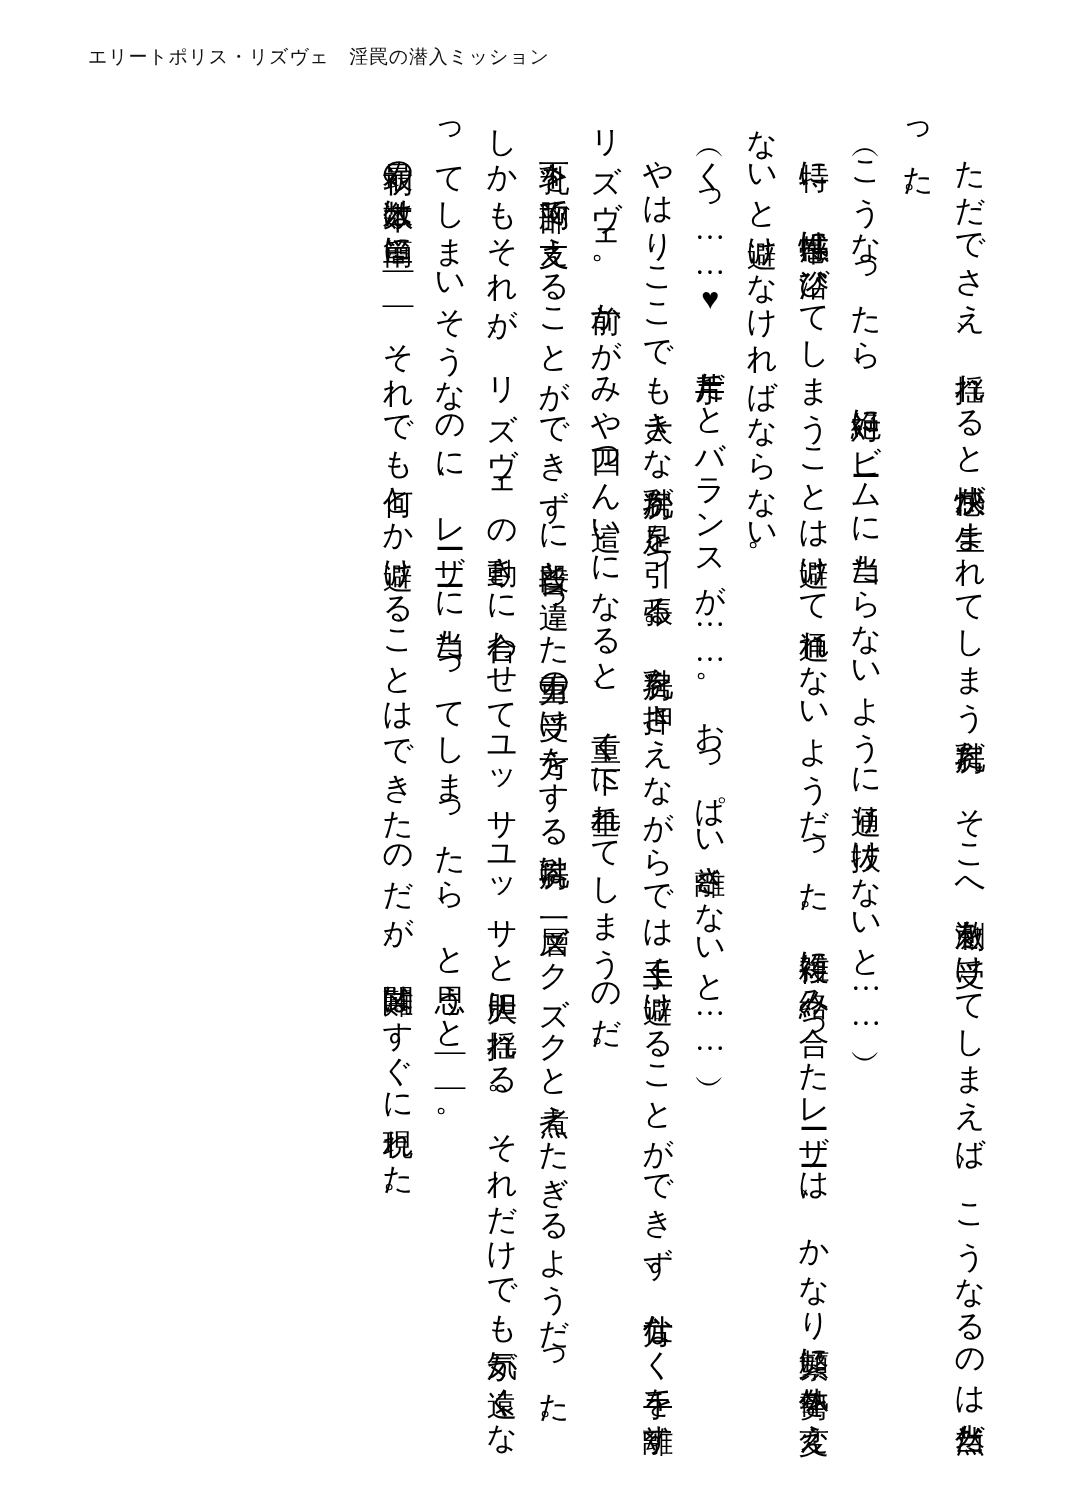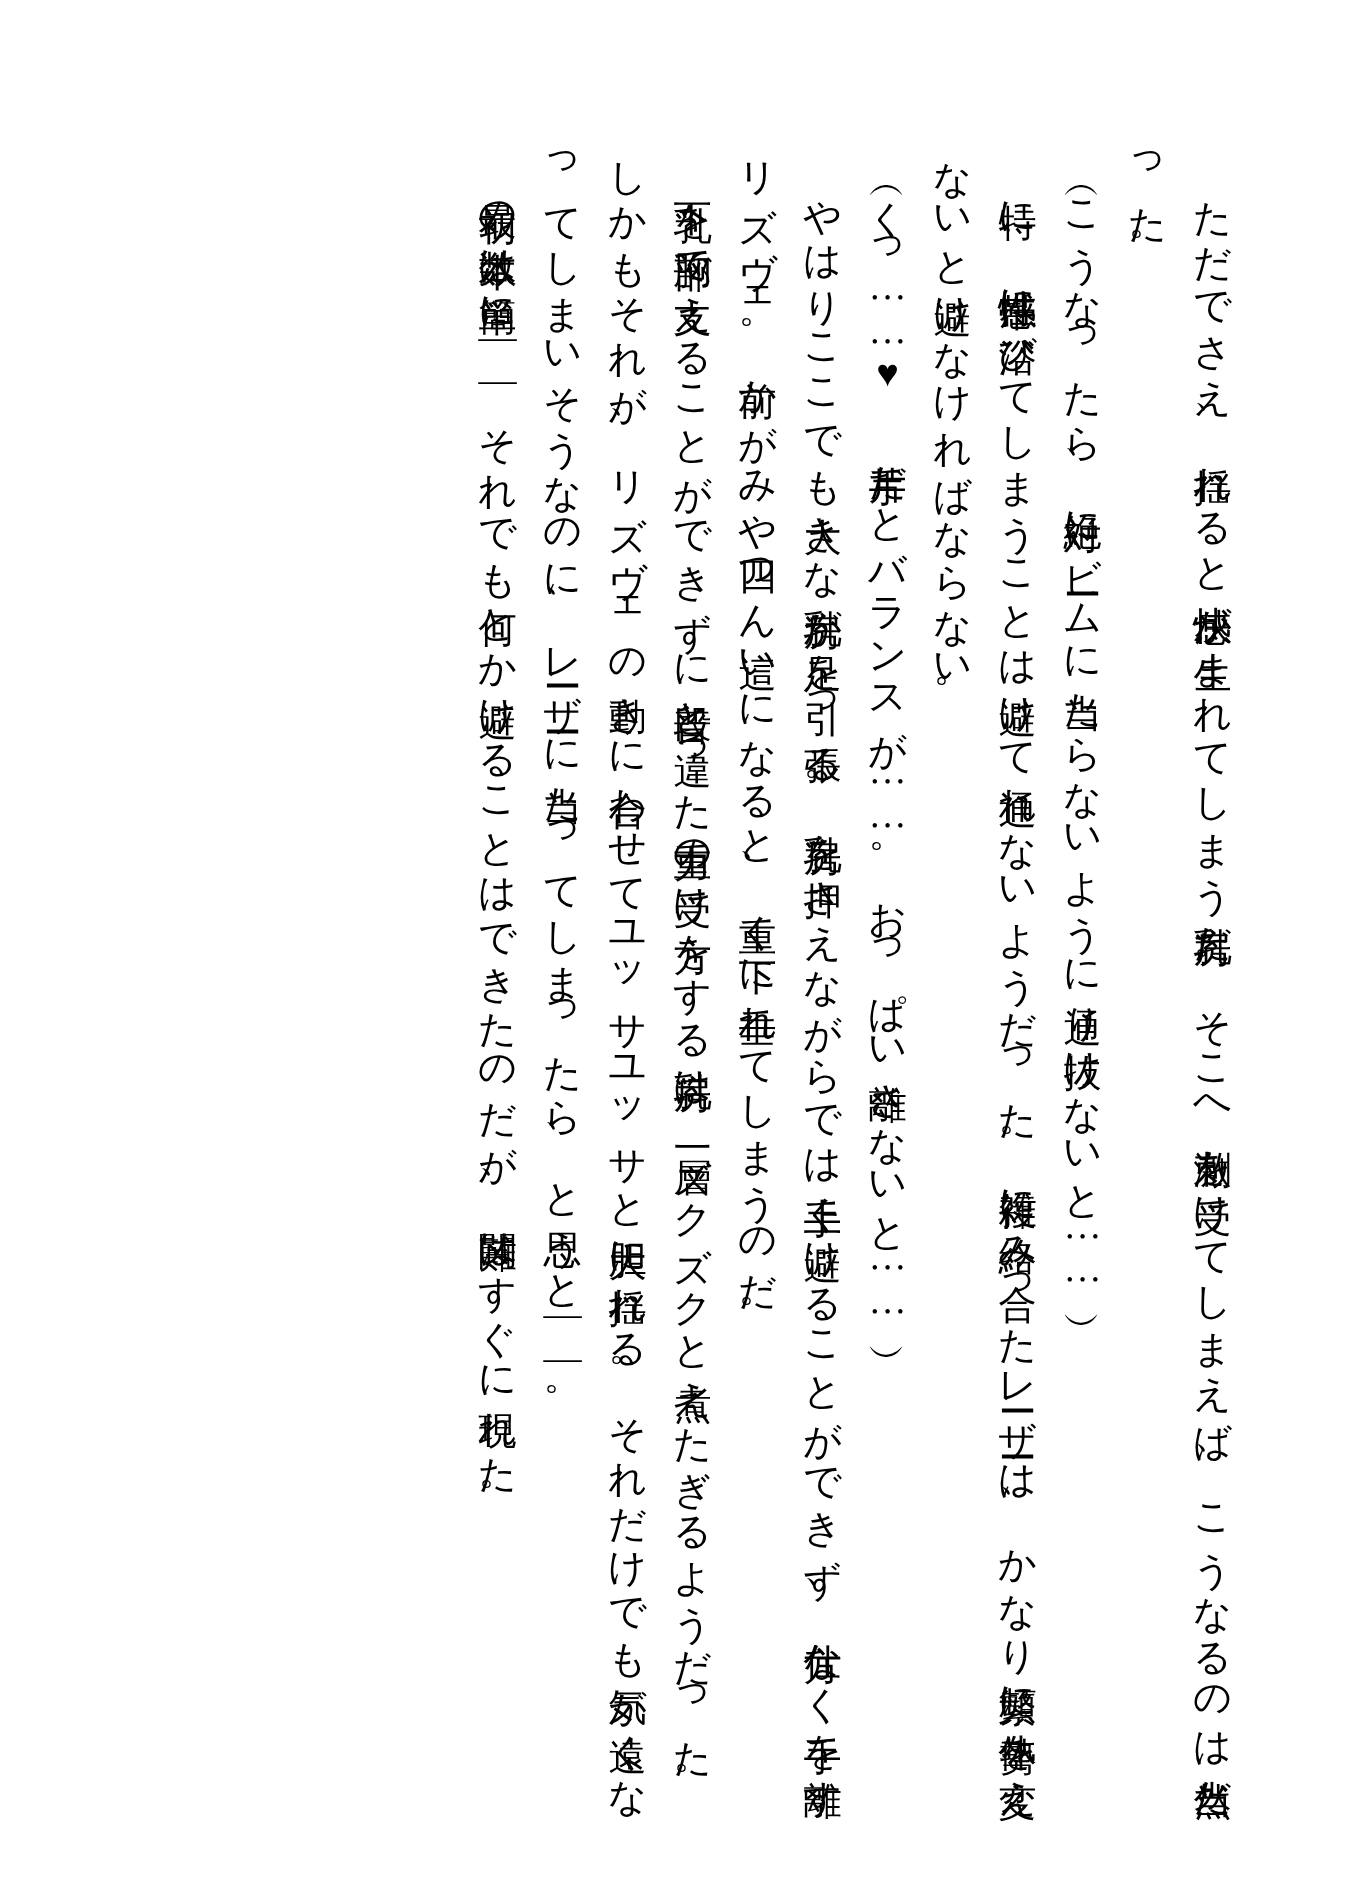--- a/index.html
+++ b/index.html
@@ -45,20 +45,21 @@
     margin: 0;
     padding: 0;
     text-indent: 1em;
   }
 </style>
 </head>
 <body>
 
 <div class="page">
 
+  <div class="header">エリートポリス・リズヴェ　淫罠の潜入ミッション</div>
 
   <div class="body-text">
     <p>ただでさえ、揺れると快感が生まれてしまう乳房だ。そこへ刺激を受けてしまえば、こうなるのは当然だった。</p>
     <p>（こうなったら、絶対にビームに当たらないように通り抜けないと……）</p>
     <p>特に、性感帯に浴びてしまうことは避けて通れないようだった。複雑に絡み合ったレーザーは、かなり頻繁に体勢を変えないと避けなければならない。</p>
     <p>（くっ……♥　片手だとバランスが……。おっぱい離さないと……）</p>
     <p>やはりここでも大きな乳房が足を引っ張る。乳房を押さえながらでは上手く避けることができず、仕方なく手を離すリズヴェ。前かがみや四つん這いになると、重く下に垂れてしまうのだ。</p>
     <p>下乳を胸部で支えることができずに普段と違った重力の受け方をする乳房は、一層ズクズクと煮えたぎるようだった。しかもそれが、リズヴェの動きに合わせてユッサユッサと大胆に揺れる。それだけでも気が遠くなってしまいそうなのに、レーザーに当たってしまったら、と思うと――。</p>
     <p>最初の数本は簡単に――それでも何とか避けることはできたのだが、難関はすぐに現れた。</p>
   </div>

